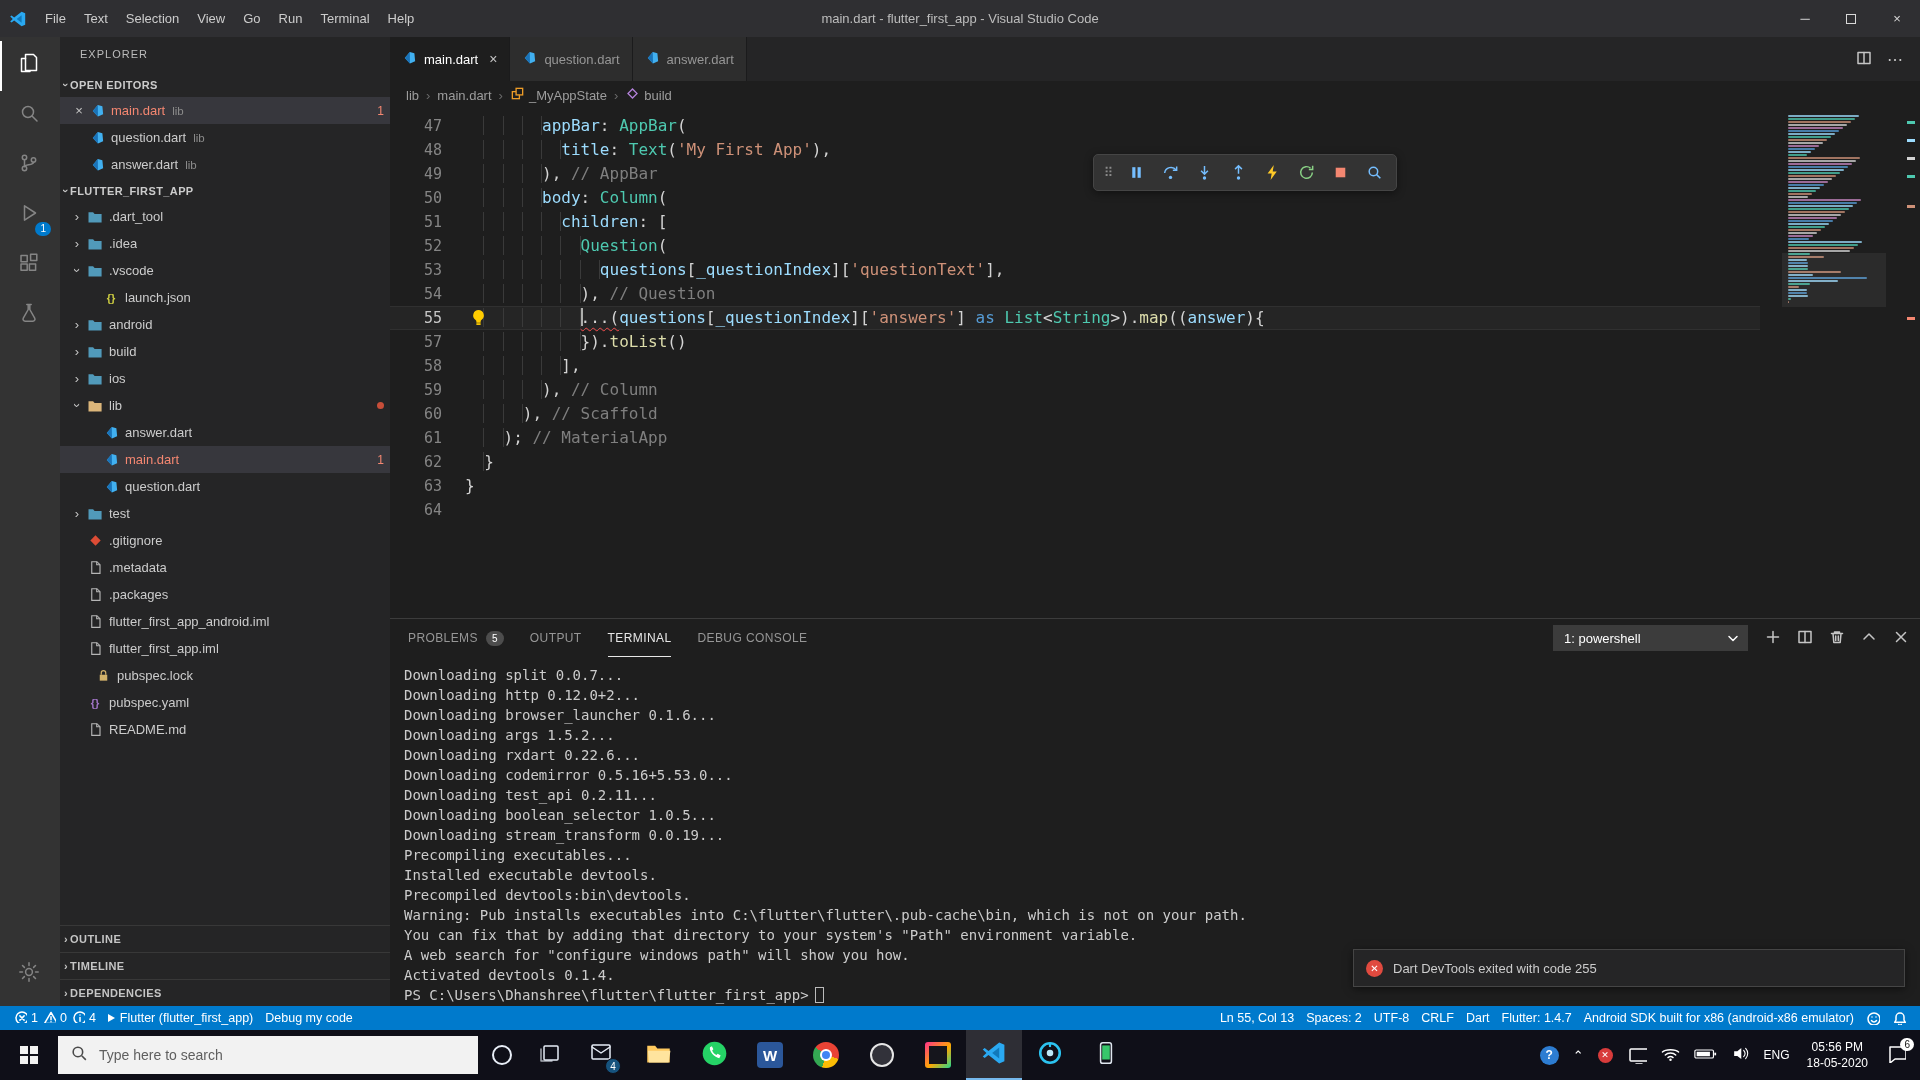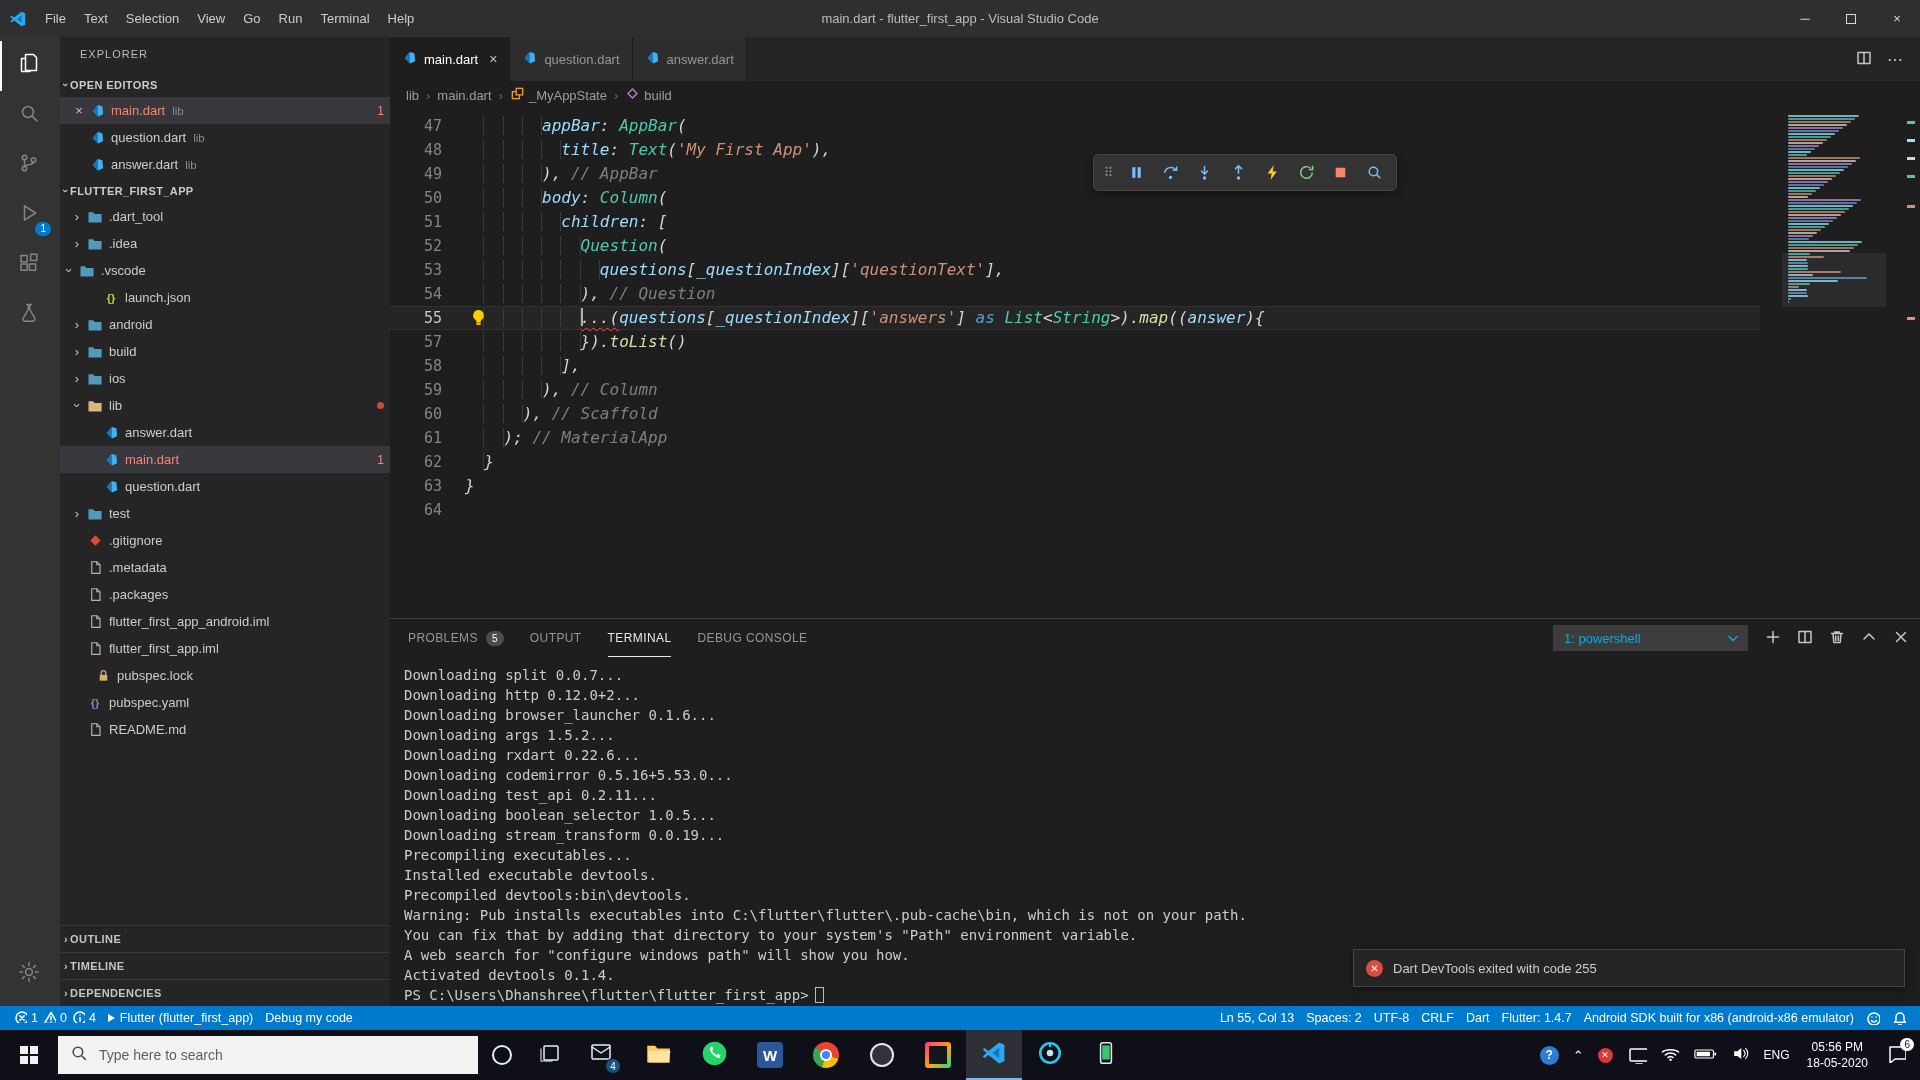--- a/index.html
+++ b/index.html
@@ -60,21 +60,21 @@
   .breadcrumbs { height:28px; flex:none; background:#1e1e1e; display:flex; align-items:center; gap:7px; padding-left:16px; font-size:13px; color:#9d9d9d; }
   .bc-sep { color:#6a6a6a; }
   .bc-item { display:flex; align-items:center; gap:4px; }
 
   .editor-region { flex:1; min-height:0; position:relative; background:#1e1e1e; font-family:"DejaVu Sans Mono", monospace; }
   .code { position:absolute; inset:0 160px 0 0; padding-top:5px; overflow:hidden; }
   .code-line { display:flex; height:24px; line-height:24px; font-size:16px; position:relative; }
   .code-line.cur { background:rgba(255,255,255,.035); box-shadow:inset 0 1px 0 #303030, inset 0 -1px 0 #303030; }
   .line-num { width:75px; flex:none; text-align:right; padding-right:23px; color:#858585; font-size:15px; }
   .cur .line-num { color:#c6c6c6; }
-  .line-content { white-space:pre; color:#d4d4d4;font-style:italic; }
+  .line-content { white-space:pre; color:#d4d4d4; }
   .tok-ws { background-image:repeating-linear-gradient(90deg, transparent 0, transparent calc(2ch - 1px), #3a3a3a calc(2ch - 1px), #3a3a3a 2ch); }
   .tok-pr { color:#9cdcfe; } .tok-cl { color:#4ec9b0; } .tok-st { color:#ce9178; }
   .tok-pu { color:#d4d4d4; } .tok-kw { color:#569cd6; } .tok-ct { color:#c586c0; }
   .tok-fn { color:#dcdcaa; } .tok-cm { color:#7f7f7f; }
   .sq { text-decoration:underline wavy #f14c4c 1px; text-underline-offset:4px; }
   .caret { display:inline-block; width:2px; height:18px; background:#aeafad; vertical-align:-3px; margin-right:-2px; }
   .lightbulb { position:absolute; left:80px; top:3px; width:18px; height:18px; }
 
   .minimap { position:absolute; top:0; right:34px; width:104px; padding-top:6px; }
   .mm-bar { height:2px; margin:0 0 1px 6px; border-radius:1px; opacity:.75; }
@@ -86,21 +86,21 @@
   .dbg-btn { width:33px; height:30px; display:flex; align-items:center; justify-content:center; }
   .grip-dots { color:#8a8a8a; font-size:13px; letter-spacing:1px; }
 
   
   .panel { height:388px; flex:none; border-top:1px solid #3c3c3c; background:#1e1e1e; display:flex; flex-direction:column; }
   .panel-header { height:38px; flex:none; display:flex; align-items:center; padding:0 12px 0 18px; }
   .panel-tab { margin-right:26px; height:100%; display:flex; align-items:center; gap:8px; font-size:12px; letter-spacing:.4px; color:#969696; }
   .panel-tab.active { color:#e7e7e7; box-shadow:inset 0 -1px 0 #e7e7e7; }
   .ptab-badge { background:#4d4d4d; color:#ffffff; font-size:10px; line-height:15px; border-radius:9px; padding:0 6px; }
   .panel-actions { margin-left:auto; display:flex; align-items:center; gap:17px; }
-  .shell-select { display:flex; align-items:center; justify-content:space-between; gap:10px; background:#3c3c3c; color:#0ea5e9; font-size:13px; height:26px; min-width:195px; padding:0 8px 0 10px; border:1px solid #3c3c3c; }
+  .shell-select { display:flex; align-items:center; justify-content:space-between; gap:10px; background:#3c3c3c; color:#ffffff; font-size:13px; height:26px; min-width:195px; padding:0 8px 0 10px; border:1px solid #3c3c3c; }
   .terminal { flex:1; overflow:hidden; padding:8px 0 0 14px; font-family:"DejaVu Sans Mono", monospace; font-size:14px; line-height:20px; color:#cccccc; }
   .term-line { white-space:pre; }
   .term-cursor { display:inline-block; width:9px; height:16px; border:1px solid #bbbbbb; vertical-align:-3px; margin-left:6px; }
 
   
   .statusbar { height:24px; flex:none; background:#007acc; color:#ffffff; display:flex; align-items:center; font-size:12.5px; padding:0 8px; }
   .sb-item { display:flex; align-items:center; gap:5px; padding:0 6px; height:100%; white-space:nowrap; }
   .sb-group { display:flex; align-items:center; gap:4px; }
   .sb-right { margin-left:auto; display:flex; align-items:center; }
   .play-tri { display:inline-block; width:0; height:0; border-left:7px solid #fff; border-top:4.5px solid transparent; border-bottom:4.5px solid transparent; }
@@ -285,21 +285,21 @@
             <div class="row" style="padding-left: 8px;">
               <span class="chev">›</span>
               <span class="ficon" style="color: rgb(81, 154, 186);">
                 <svg viewBox="0 0 16 16" width="16" height="16">
                   <path d="M1.5 3.2h4.6l1.5 1.9h7v8.4H1.5z" fill="currentColor"></path>
                 </svg>
               </span>
               <span class="label">.idea</span>
               <span class="spacer"></span>
             </div>
-            <div class="row" style="">
+            <div class="row" style="padding-left: 8px;">
               <span class="chev open">›</span>
               <span class="ficon" style="color: rgb(81, 154, 186);">
                 <svg viewBox="0 0 16 16" width="16" height="16">
                   <path d="M1.5 3.2h4.6l1.5 1.9h7v8.4H1.5z" fill="currentColor"></path>
                 </svg>
               </span>
               <span class="label">.vscode</span>
               <span class="spacer"></span>
             </div>
             <div class="row" style="padding-left: 24px;">

